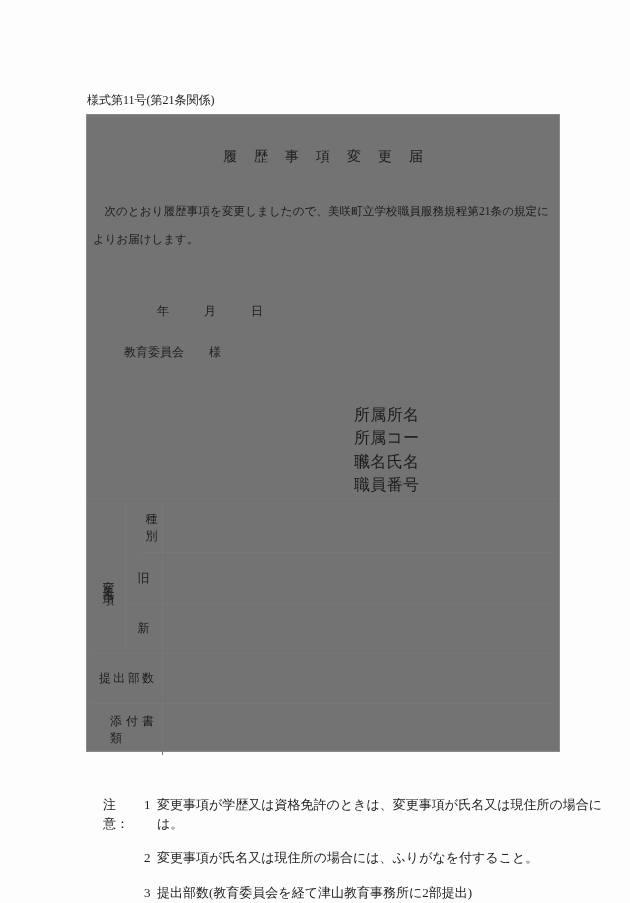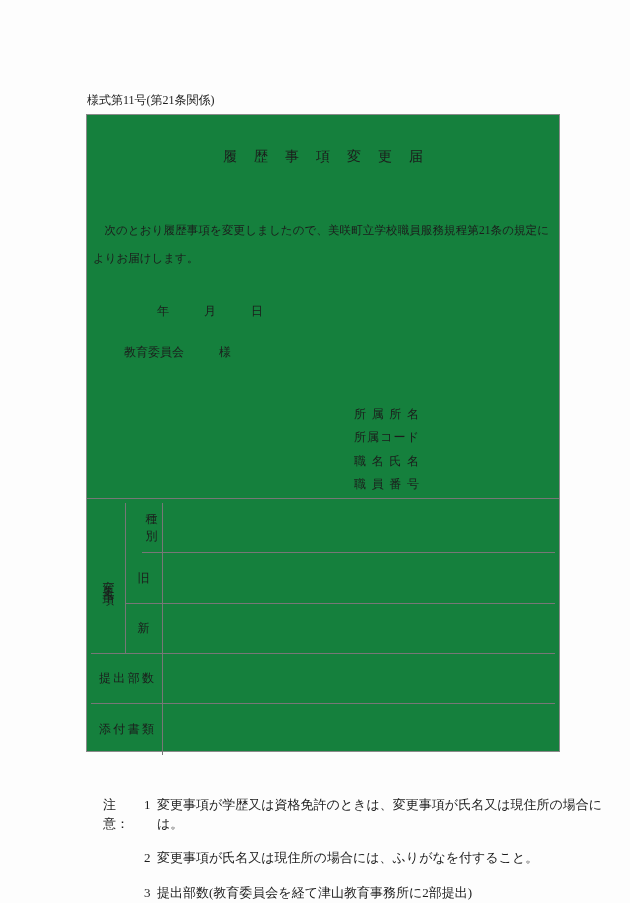--- a/index.html
+++ b/index.html
@@ -13,51 +13,51 @@
 
   .form-number {
     position: absolute; left: 75px; top: 80px;
     font-size: 12px; line-height: 16px;
   }
 
   .form-box {
     position: absolute; left: 78px; top: 106px;
     width: 474px; height: 638px;
     border: 1px solid #8a8a8a;
-    background: #15803d;
+    background: #737373;
   }
 
   .form-title {
     position: absolute; top: 30px; left: 0; right: 0;
     text-align: center; font-size: 14px; line-height: 16px;
   }
   .form-title span { letter-spacing: 17px; margin-right: -17px; }
 
   .body-text {
     position: absolute; top: 78px; left: 2px; width: 464px;
     font-size: 11.5px; line-height: 28px;
-    text-align: justify; text-indent: 11.5px; margin-top: 19px;
+    text-align: justify; text-indent: 11.5px;
   }
 
   .date-line {
     position: absolute; top: 180px; left: 62px;
     display: flex; gap: 27px;
     font-size: 12px; line-height: 16px;
   }
 
   .addressee {
     position: absolute; top: 221px; left: 29px;
-    display: flex; gap: 27px;
+    display: flex; gap: 17px;
     font-size: 12px; line-height: 16px; text-align: right;
   }
 
   .sig-fields { position: absolute; top: 280px; left: 259px; }
   .sig-field {
     display: block; width: 73px; height: 23.3px; line-height: 23.3px;
-    font-size: 12px;
+    font-size: 16px;
     text-align: justify; text-align-last: justify; font-family: Liberation Serif, serif;
   }
 
   .form-table {
     position: absolute; left: 0; bottom: 0; width: 100%; height: 253px;
     display: grid;
     grid-template-columns: 35px 37px auto;
     grid-template-rows: 50px 51px 50px 50px 51px;
     border-top: 1px solid #777;
   }
@@ -140,21 +140,21 @@
       <div class="cell-value" style="grid-column:3; grid-row:2;"></div>
 
       <div class="sub-label" style="grid-column:2; grid-row:3;">新</div>
       <div class="cell-value" style="grid-column:3; grid-row:3;"></div>
 
       <div class="wide-label" style="grid-row:4;">
         <span>提出部数</span>
       </div>
       <div class="cell-value" style="grid-column:3; grid-row:4;"></div>
 
-      <div class="wide-label last" style="grid-row:5;">
+      <div class="wide-label last" style="grid-row:5;margin-left:11px;">
         <span>添付書類</span>
       </div>
       <div class="cell-value last" style="grid-column:3; grid-row:5;"></div>
     </div>
 
   </div>
 
   <div class="notes">
     <div class="note-row">
       <span class="note-caption">注意：</span>

